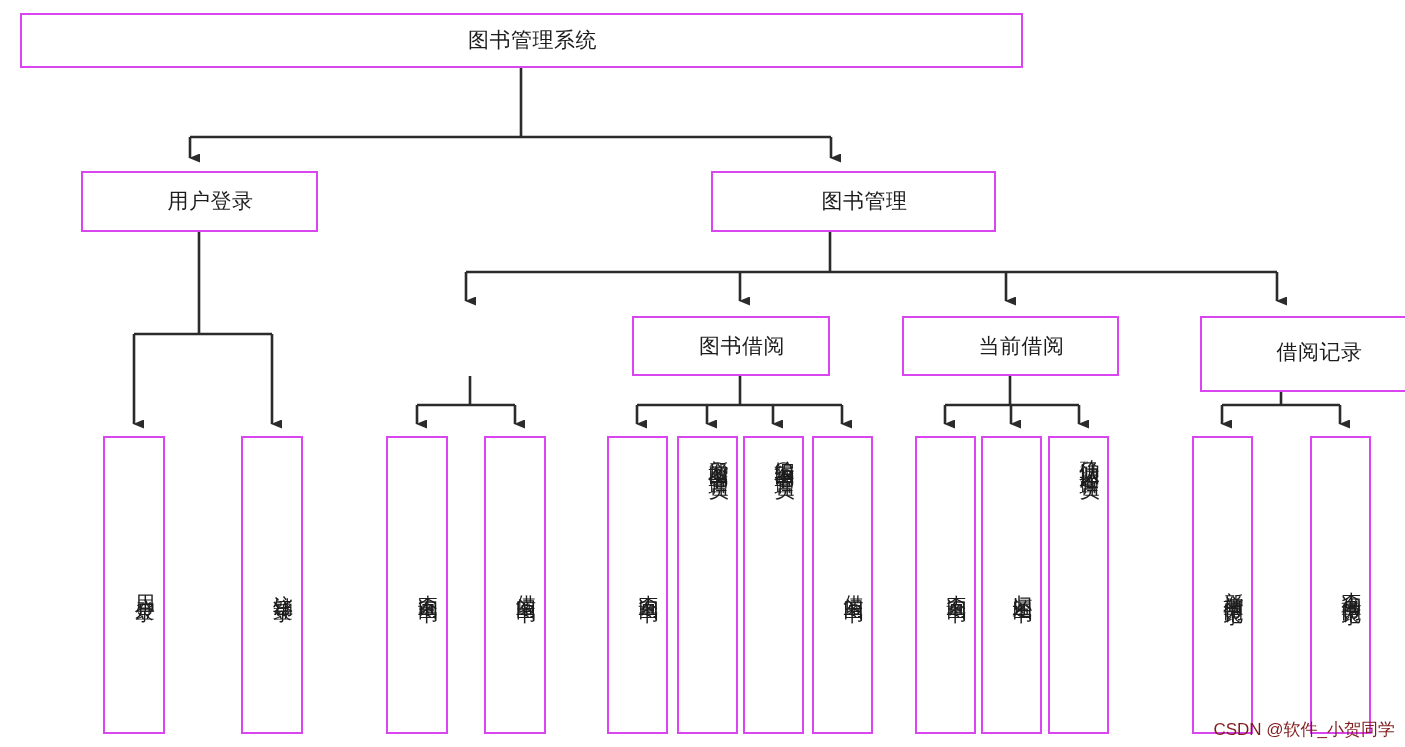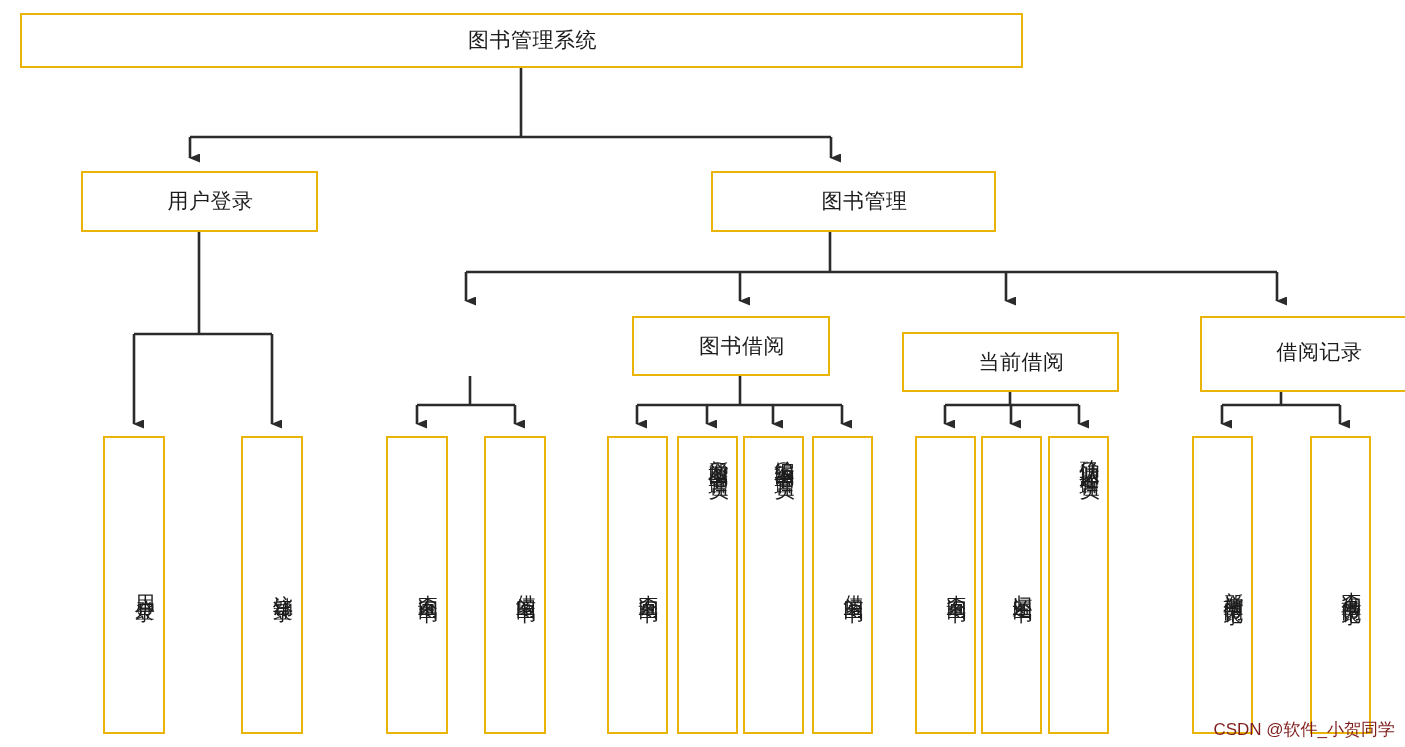--- a/index.html
+++ b/index.html
@@ -8,21 +8,21 @@
     width:1405px;height:747px;position:relative;overflow:hidden;
     color:#1a1a1a;
   }
   #canvas{position:absolute;left:0;top:0;width:1405px;height:747px;}
   svg.wires{position:absolute;left:0;top:0;width:1405px;height:747px;pointer-events:none;}
 
   .node{
     position:absolute;
     box-sizing:border-box;
     background:#ffffff;
-    border:2px solid #eab308;
+    border:2px solid #d946ef;
     display:flex;
     align-items:center;
     justify-content:center;
     z-index:2;
     padding-left:22px;
   }
   .node .lbl{
     font-size:21px;
     line-height:1.18;
     letter-spacing:.5px;
@@ -125,21 +125,21 @@
 
   <div class="node" style="left:711px;top:171px;width:285px;height:61px;">
     <span class="lbl">图书管理</span>
   </div>
 
 
   <div class="node" style="left:632px;top:316px;width:198px;height:60px;">
     <span class="lbl">图书借阅</span>
   </div>
 
-  <div class="node" style="left:902px;top:316px;width:217px;height:60px;margin-top:16px;">
+  <div class="node" style="left:902px;top:316px;width:217px;height:60px;">
     <span class="lbl">当前借阅</span>
   </div>
 
   <div class="node" style="left:1200px;top:316px;width:217px;height:76px;font-family:Liberation Mono, monospace;">
     <span class="lbl">借阅记录</span>
   </div>
 
   <div class="node vertical mid" style="left:103px;top:436px;width:62px;height:298px;">
     <span class="lbl">用户登录</span>
   </div>

